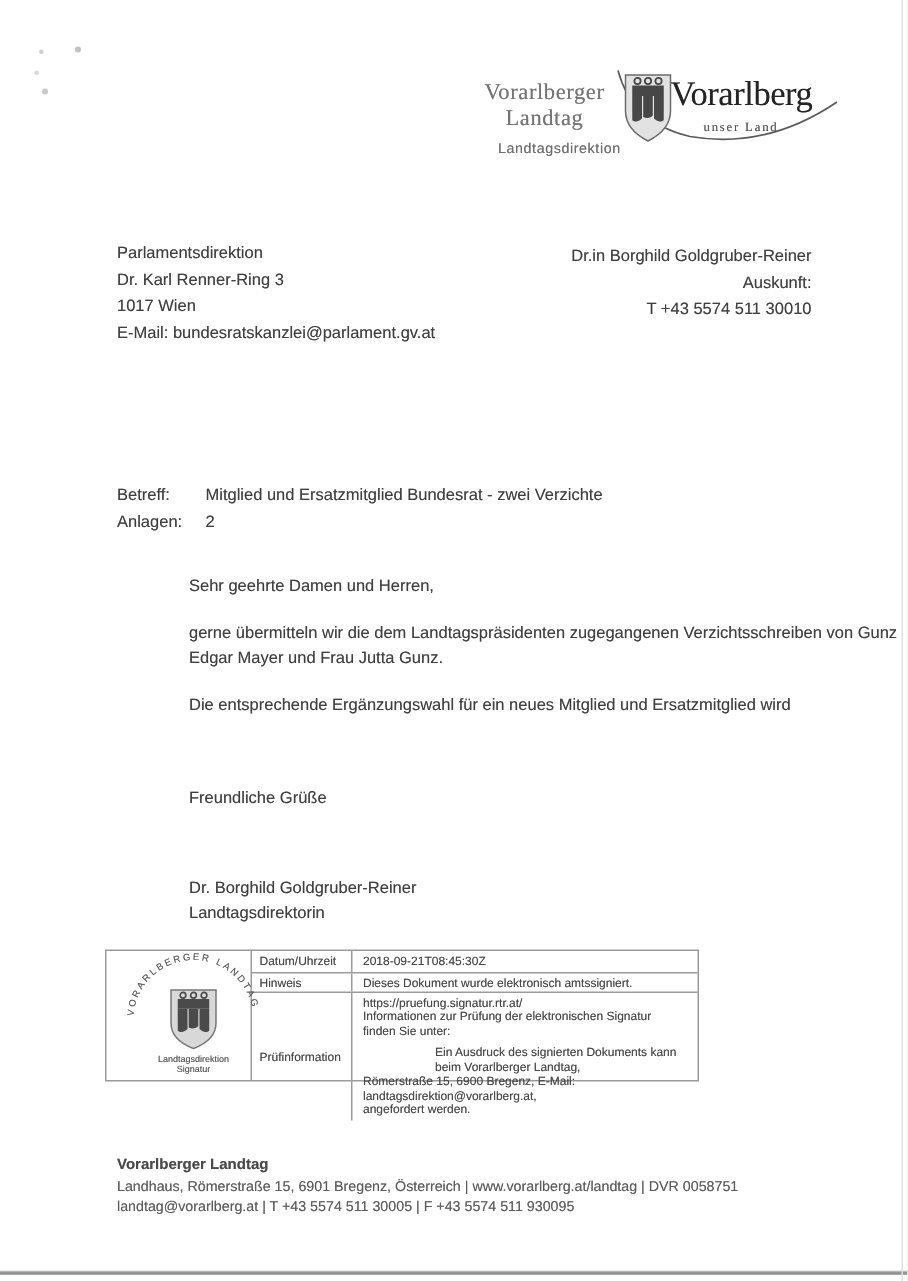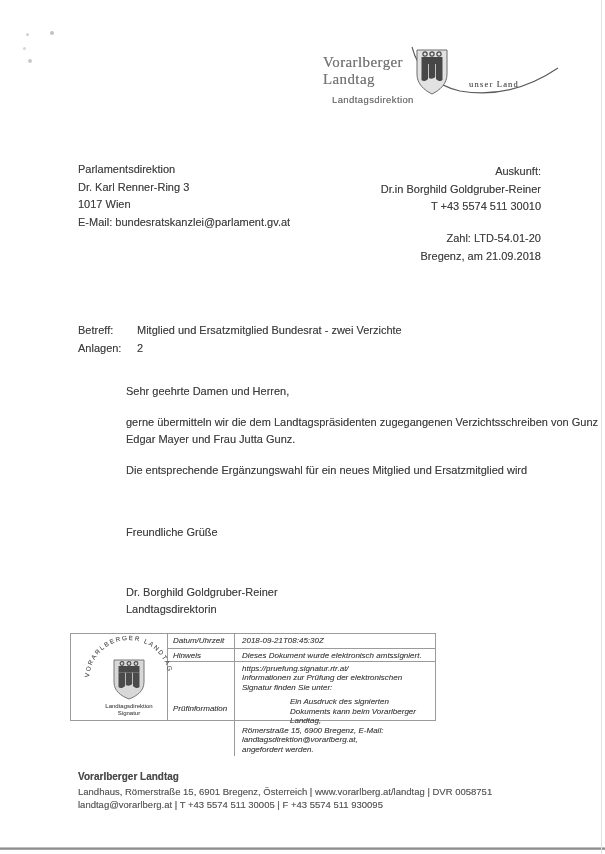--- a/index.html
+++ b/index.html
@@ -11,21 +11,21 @@
   .page * { box-sizing:border-box; }
   .line { position:absolute; white-space:nowrap; }
 
   
   .speck { position:absolute; border-radius:50%; }
   .bottom-scan-line { position:absolute; left:0; right:0; top:847px; height:3px;
     background:linear-gradient(#d8d8d8, #878787 55%, #b5b5b5); }
   .right-scan-line { position:absolute; top:0; bottom:0; right:3px; width:1px; background:#e0e0e0; }
 
   
-  .org-block { position:absolute; top:54px; right:202px; text-align:left;
+  .org-block { position:absolute; top:54px; right:202px; text-align:center;
     font-family:"Liberation Serif", serif; font-size:15px; line-height:16.5px;
     color:#757575; letter-spacing:.4px; }
   .dept { position:absolute; top:94px; left:332px; font-size:9.5px; color:#6e6e6e; letter-spacing:.4px; }
   .logo-svg { position:absolute; left:405px; top:42px; }
   .brand { position:absolute; left:447px; top:50px; font-family:"Liberation Serif", serif;
     font-size:23px; color:#242424; letter-spacing:-0.3px; }
   .tagline { position:absolute; left:469px; top:79px; font-family:"Liberation Serif", serif;
     font-size:8.5px; color:#555; letter-spacing:1.2px; }
 
   
@@ -34,22 +34,22 @@
   .reference { position:absolute; right:64px; top:230px; text-align:right; font-size:11px; line-height:17.5px; }
 
   
   .subject-label { left:78px; font-size:11px; }
   .subject-value { left:137px; font-size:11px; }
 
   
   .body-line { left:78px; font-size:11px;margin-left:48px; }
 
   
-  .sig-box { position:absolute; left:70px; top:633px; width:366px; height:88px;
-    border:1px solid #9b9b9b;font-style:italic; }
+  .sig-box { position:absolute; left:70px; top:633px; width:396px; height:88px;
+    border:1px solid #9b9b9b; }
   .sig-table { position:absolute; left:96px; right:0; top:0; bottom:0;
     border-left:1px solid #9b9b9b; display:flex; flex-direction:column; }
   .sig-row { display:flex; border-bottom:1px solid #9b9b9b; }
   .sig-row:last-child { border-bottom:none; flex:1; }
   .sig-row-1 { height:18px; }
   .sig-row-2 { height:13px; }
   .sig-label { width:67px; border-right:1px solid #9b9b9b; padding:2px 5px;
     font-size:8px; color:#474747; }
   .sig-label-center { display:flex; align-items:center; }
   .sig-value { flex:1; padding:2px 7px; font-size:8px; color:#474747; line-height:9.5px; }
@@ -88,37 +88,34 @@
       <path d="M0,0 h30 v24 c0,10 -7,16 -15,20 c-8,-4 -15,-10 -15,-20 z" fill="#e2e2e2" stroke="#6b6b6b" stroke-width="1"></path>
       <rect x="4.5" y="7" width="21" height="7" fill="#474747"></rect>
       <path d="M4.5,14 h6.5 v15 c-2.5,2.5 -5,2.5 -6.5,1 z" fill="#474747"></path>
       <path d="M11.8,14 h6.4 v13 c-2,2 -4.4,2 -6.4,1 z" fill="#474747" transform="translate(0,0)"></path>
       <path d="M19,14 h6.5 v16 c-1.5,1.5 -4,1.5 -6.5,-1 z" fill="#474747"></path>
       <circle cx="8" cy="4" r="2.1" fill="#e2e2e2" stroke="#474747" stroke-width="1.2"></circle>
       <circle cx="15" cy="4" r="2.1" fill="#e2e2e2" stroke="#474747" stroke-width="1.2"></circle>
       <circle cx="22" cy="4" r="2.1" fill="#e2e2e2" stroke="#474747" stroke-width="1.2"></circle>
     </g>
   </svg>
+  <div class="brand">Vorarlberg</div>
   <div class="tagline">unser Land</div>
 
   <div class="recipient">
     <div>Parlamentsdirektion</div>
     <div>Dr. Karl Renner-Ring 3</div>
     <div>1017 Wien</div>
     <div>E-Mail: bundesratskanzlei@parlament.gv.at</div>
   </div>
 
   <div class="contact">
+    <div>Dr.in Borghild Goldgruber-Reiner</div>
     <div>Auskunft:</div>
-    <div>Dr.in Borghild Goldgruber-Reiner</div>
     <div>T +43 5574 511 30010</div>
-  </div>
-  <div class="reference">
-    <div>Zahl: LTD-54.01-20</div>
-    <div>Bregenz, am 21.09.2018</div>
   </div>
 
   <div class="line subject-label" style="top:324px;">Betreff:</div>
   <div class="line subject-value" style="top:324px;">Mitglied und Ersatzmitglied Bundesrat - zwei Verzichte</div>
   <div class="line subject-label" style="top:342px;">Anlagen:</div>
   <div class="line subject-value" style="top:342px;">2</div>
 
   <div class="line body-line" style="top:385px;">Sehr geehrte Damen und Herren,</div>
   <div class="line body-line" style="top:416px;">gerne übermitteln wir die dem Landtagspräsidenten zugegangenen Verzichtsschreiben von Gunz</div>
   <div class="line body-line" style="top:433px;">Edgar Mayer und Frau Jutta Gunz.</div>

